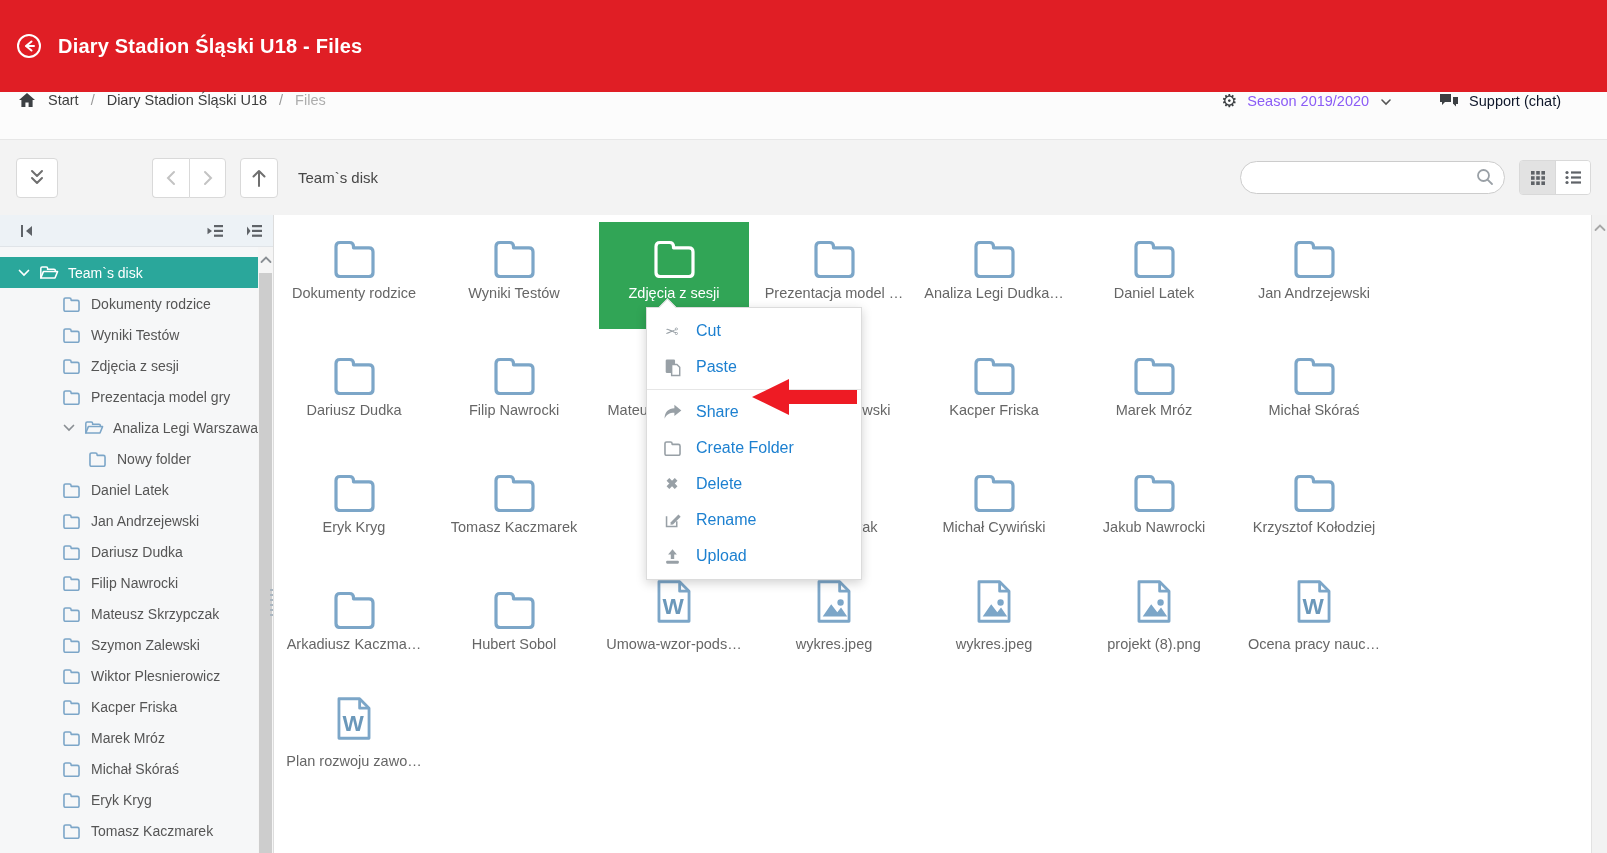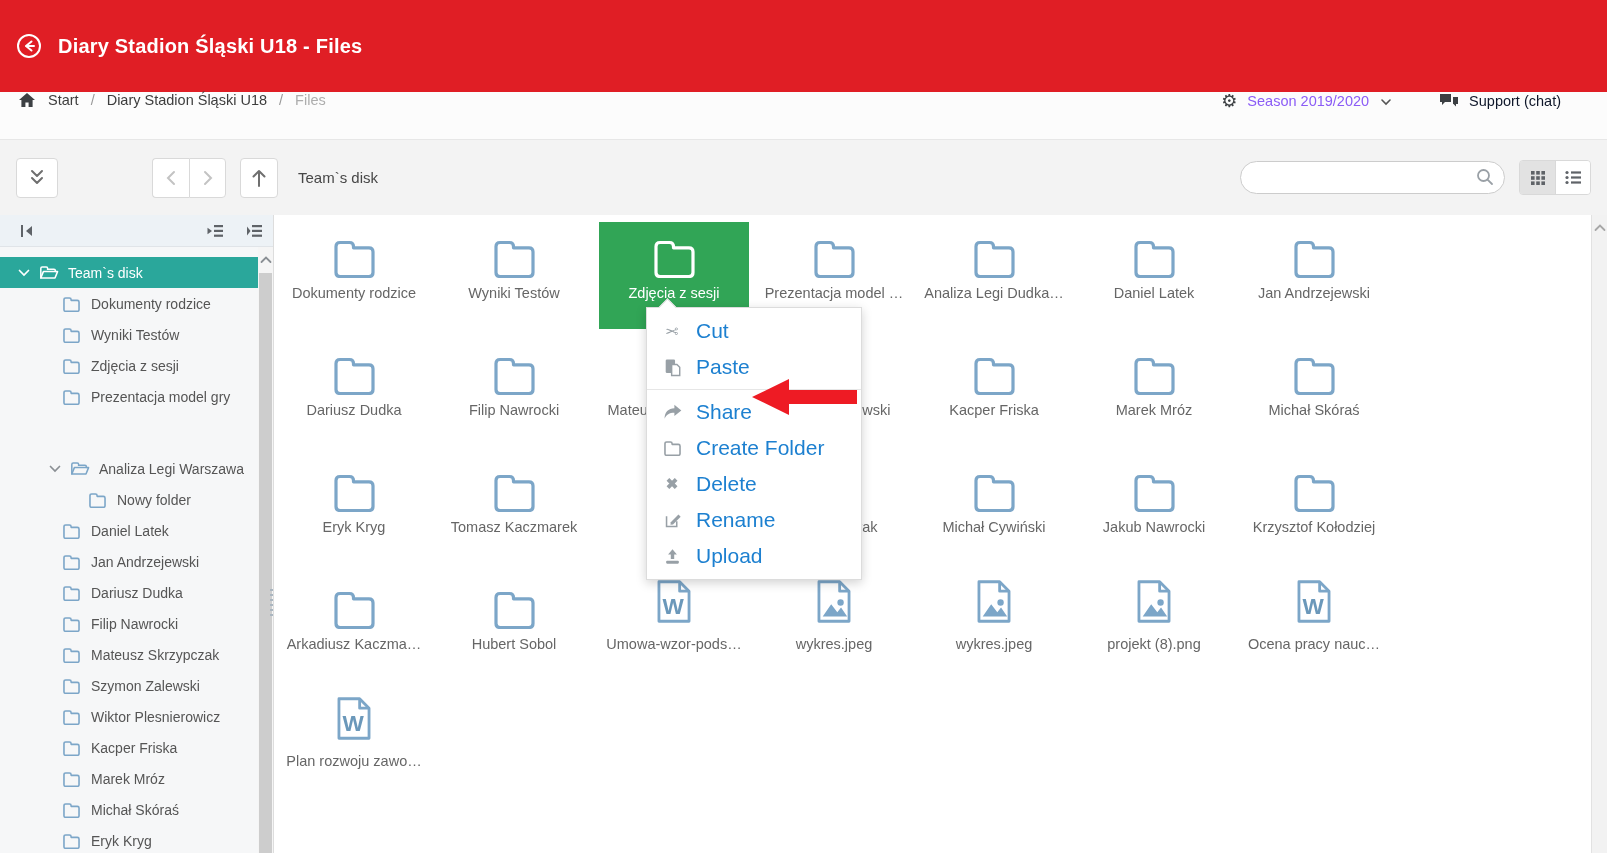--- a/index.html
+++ b/index.html
@@ -60,21 +60,21 @@
   .side-body { flex:1; display:flex; min-height:0; }
 
   
   .tree { width:258px; flex:0 0 auto; padding-top:10px; font-size:14px; color:#555; }
   .trow { height:31px; display:flex; align-items:center; gap:9px; cursor:default;
     white-space:nowrap; }
   .trow .tchev { width:12px; height:8px; flex:0 0 auto; }
   .trow.root { background:var(--sidebar-teal,#2aa79b); color:#fff; font-weight:500;
     padding-left:18px; }
   .trow.d1 { padding-left:62px; }
-  .trow.d1.haschev { padding-left:49px;margin-top:41px; }
+  .trow.d1.haschev { padding-left:63px; }
   .trow.d2 { padding-left:88px; }
   .tico { width:20px; height:17px; flex:0 0 auto; display:flex; align-items:center; }
 
   
   .strip { flex:1; position:relative; background:#f5f5f5; }
   .strip .s-arrow { position:absolute; top:8px; left:2px; width:12px; height:9px; }
   .strip .s-thumb { position:absolute; top:26px; bottom:0; left:1px; width:13px;
     background:#cdcdcd; }
   .strip .grip { position:absolute; top:342px; right:0px; width:3px; height:30px;
     background:repeating-linear-gradient(#aab6c0 0 2px, transparent 2px 5px); }
@@ -97,21 +97,21 @@
   .ctx { position:absolute; left:372px; top:92px; width:216px; background:#fff;
     border:1px solid #dcdcdc; box-shadow:0 3px 10px rgba(0,0,0,.18); z-index:5;
     padding:5px 0; }
   .ctx::before { content:""; position:absolute; top:-7px; left:14px; width:12px;
     height:12px; background:#fff; border-left:1px solid #dcdcdc;
     border-top:1px solid #dcdcdc; transform:rotate(45deg); }
   .ctx-item { height:36px; display:flex; align-items:center; padding:0 14px;
     gap:13px; cursor:pointer; }
   .ctx-item .mico { width:22px; text-align:center; color:#98a0a6; font-size:16px;
     display:flex; justify-content:center; }
-  .ctx-item .mlabel { color:var(--menu-blue,#1d80d0); font-size:21px; }
+  .ctx-item .mlabel { color:var(--menu-blue,#1d80d0); font-size:16px; }
   .ctx-div { height:0; border-top:1px solid #e6e6e6; margin:4px 0; }
 
   
   .red-arrow { position:absolute; left:478px; top:163px; width:106px; height:38px;
     z-index:6; }
 
   
   .main-scroll { width:16px; flex:0 0 auto; background:#f2f2f2;
     border-left:1px solid #e2e2e2; position:relative; }
   .main-scroll .s-arrow { position:absolute; top:8px; left:2px; width:12px; height:9px; }

